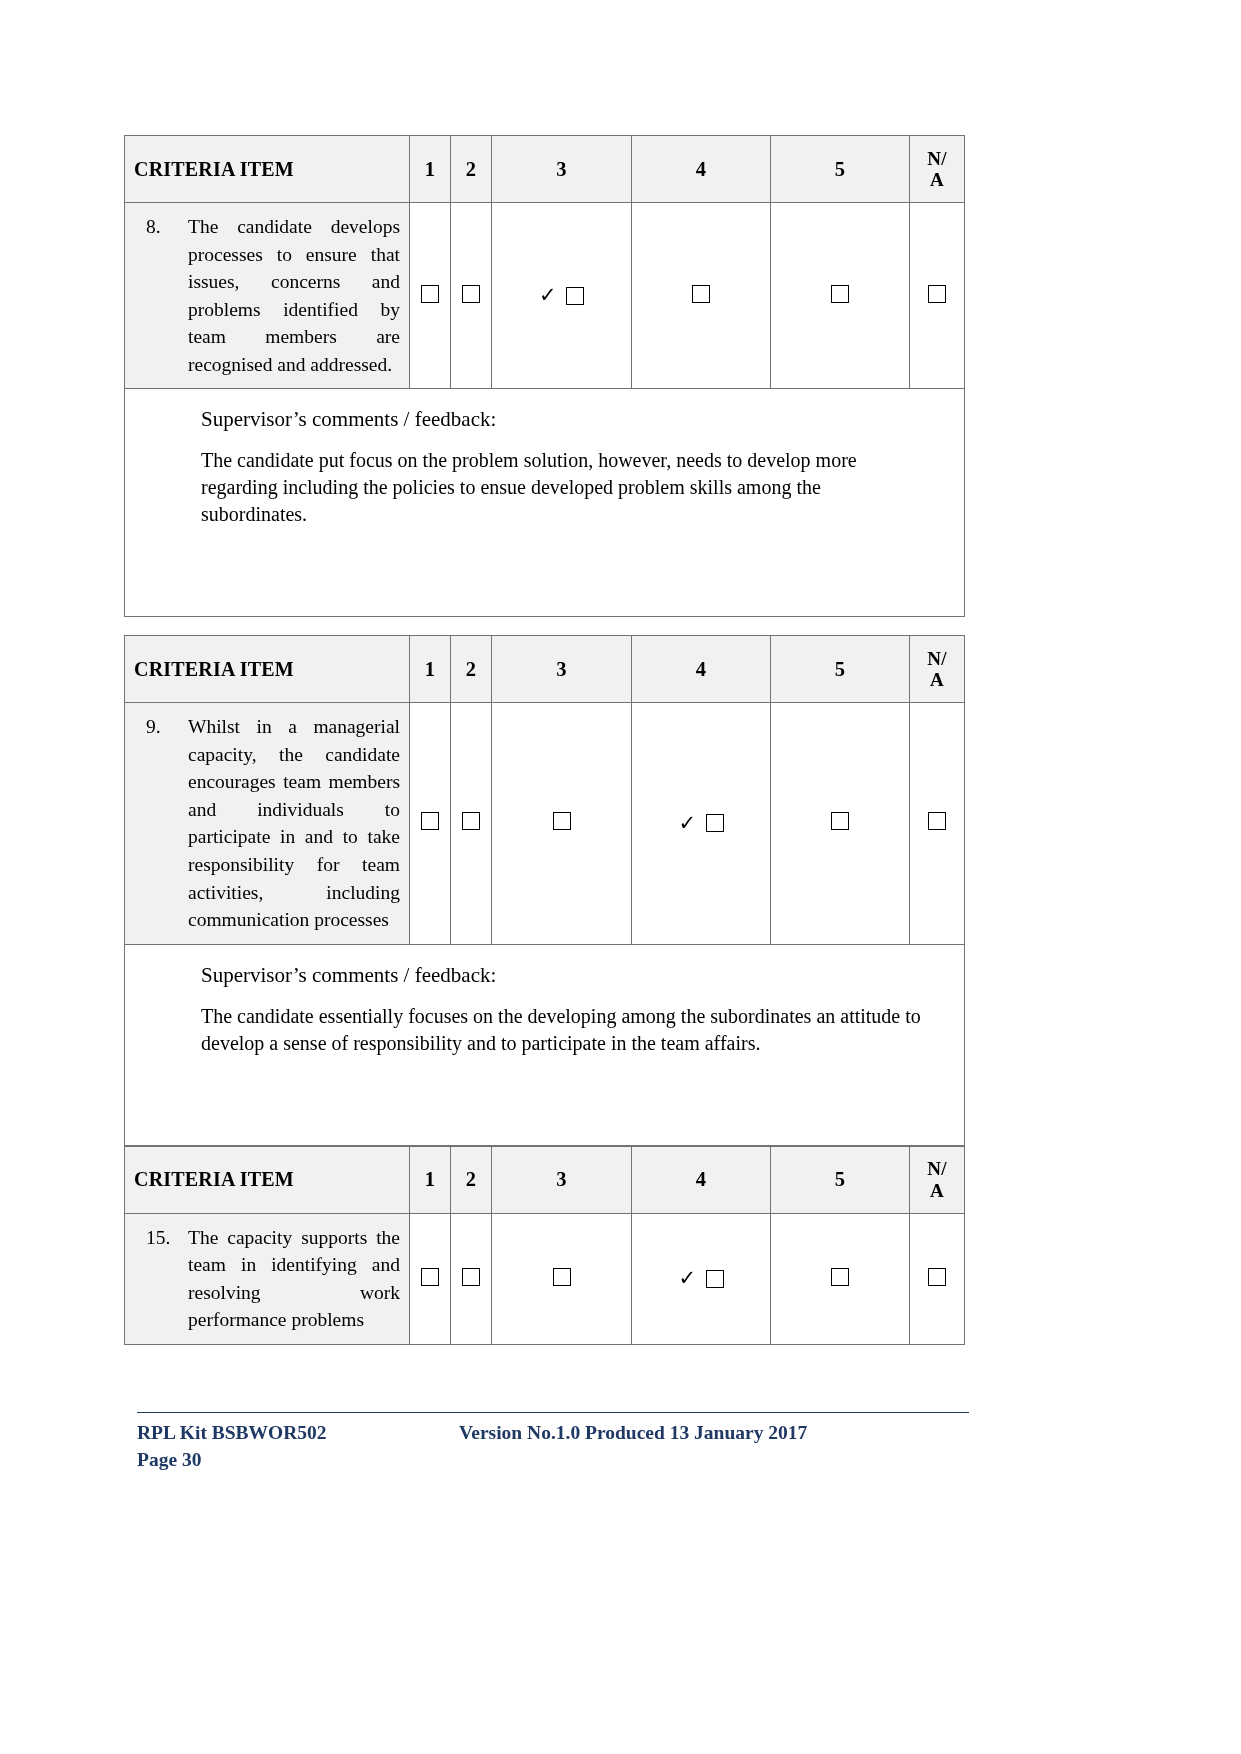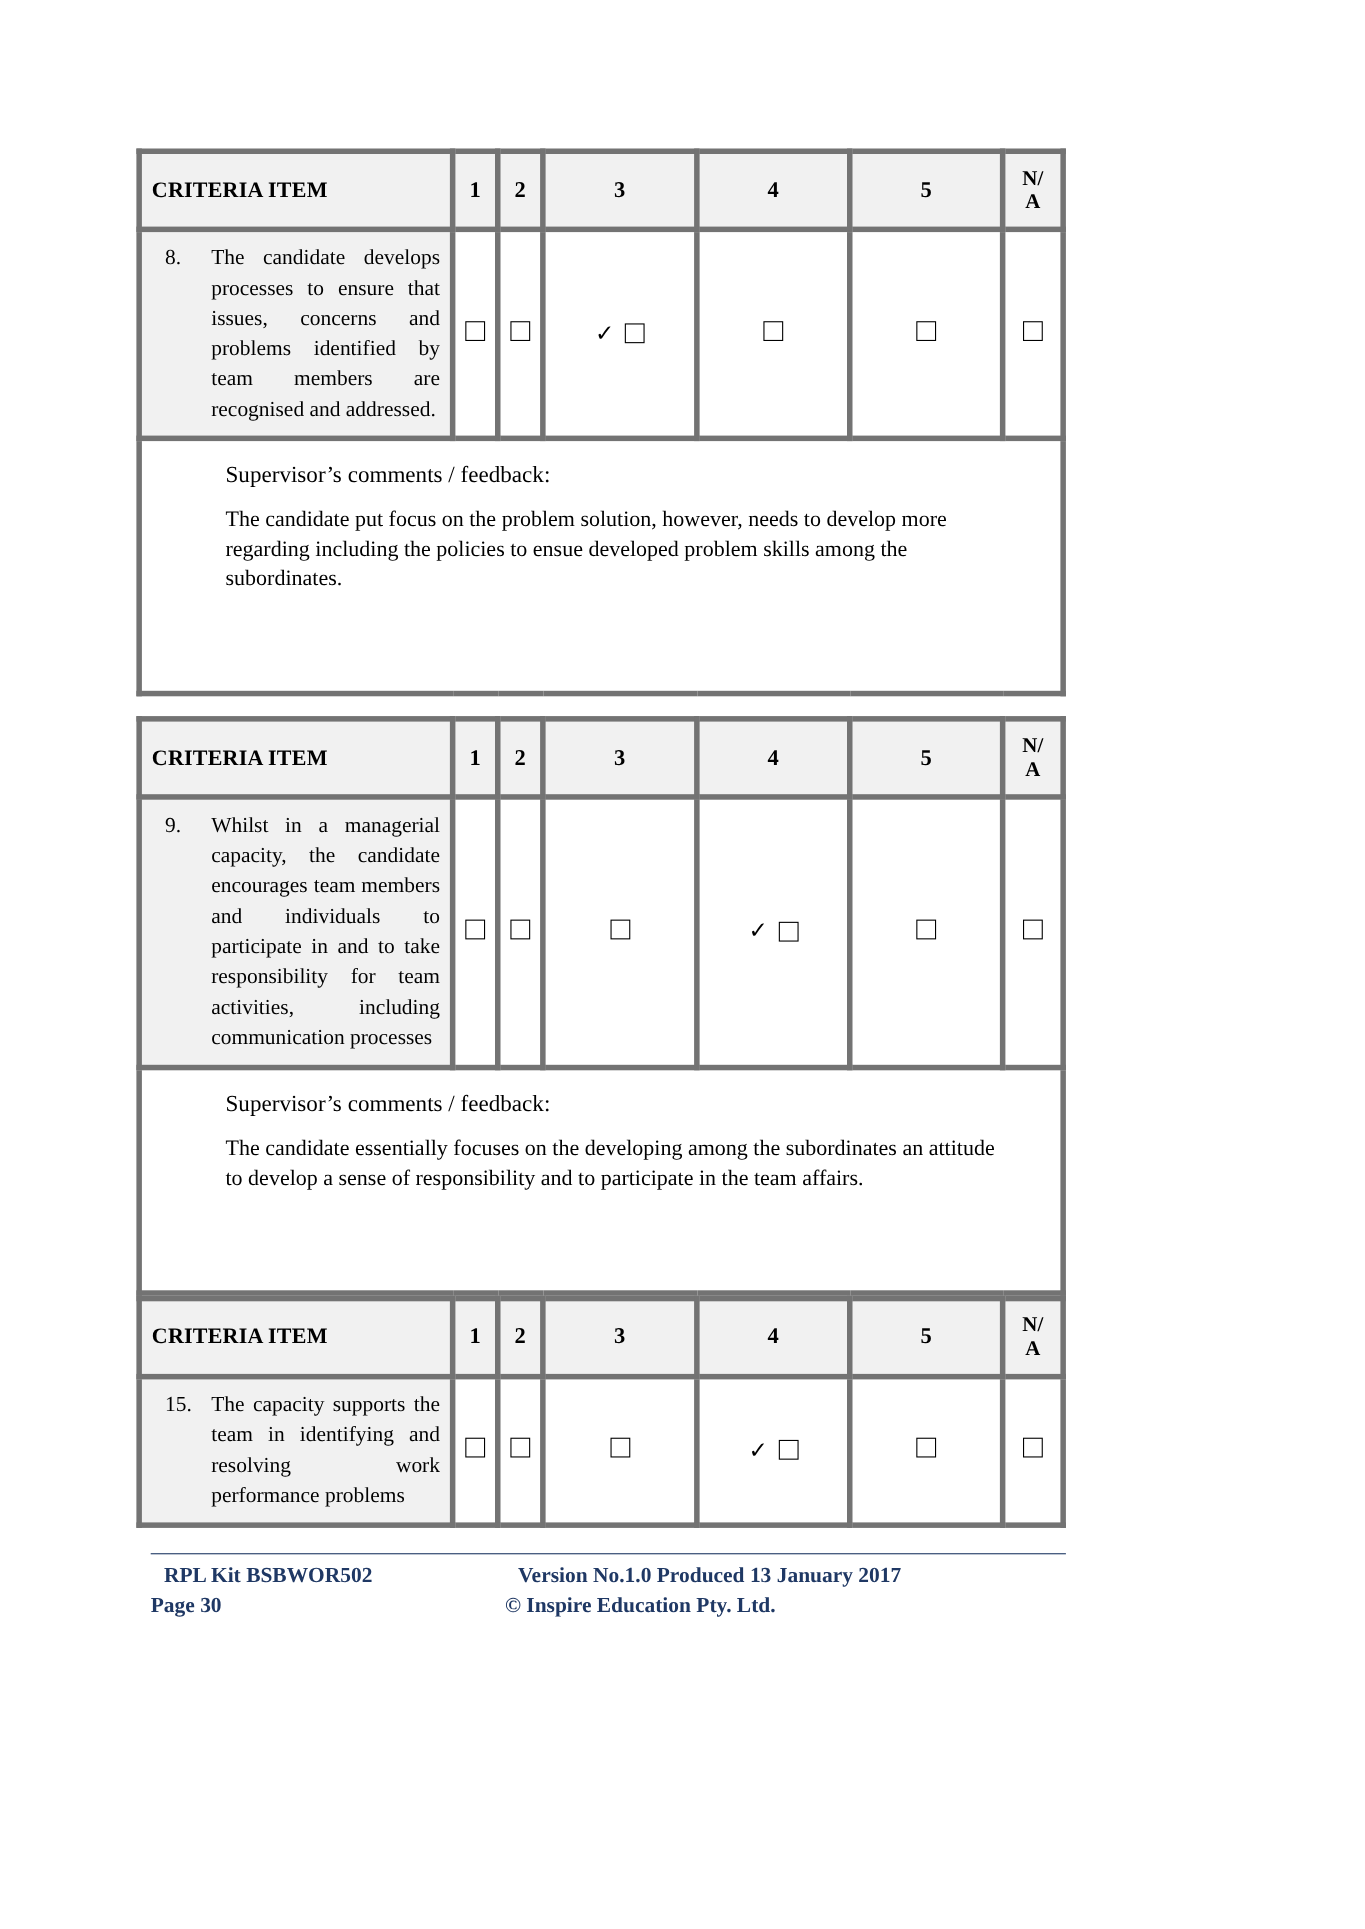--- a/index.html
+++ b/index.html
@@ -27,21 +27,21 @@
     top: 135px;
     width: 840px;
   }
 
   table.crit {
     border-collapse: collapse;
     width: 840px;
     table-layout: fixed;
   }
   table.crit td {
-    border: 5px solid #737373;
+    border: 1px solid #737373;
     vertical-align: middle;
     padding: 0;
   }
 
   
   .c-item  { width: 285px; }
   .c-1     { width: 41px; }
   .c-2     { width: 41px; }
   .c-3     { width: 140px; }
   .c-4     { width: 139px; }
@@ -163,21 +163,20 @@
     line-height: 1.33;
   }
   .footer .sep {
     border-top: 1.4px solid #1f3864;
     margin-bottom: 7px;
     width: 832px;
   }
   .frow {
     display: flex;
     align-items: center;
-    margin-left: 12px;
   }
   .fleft {
     width: 322px;
     flex: none;
   }
   .fright {
     flex: 1;
   }
   .frow2 {
     display: flex;
@@ -414,17 +413,16 @@
   </div>
 
   <div class="footer">
     <div class="sep"></div>
     <div class="frow">
       <div class="fleft">RPL Kit BSBWOR502</div>
       <div class="fright">Version No.1.0 Produced 13 January 2017</div>
     </div>
     <div class="frow2">
       <div class="fleft">Page 30</div>
-      <div class="fright2">© Inspire Education Pty. Ltd.</div>
     </div>
   </div>
 
 </div>
 
 </body></html>

